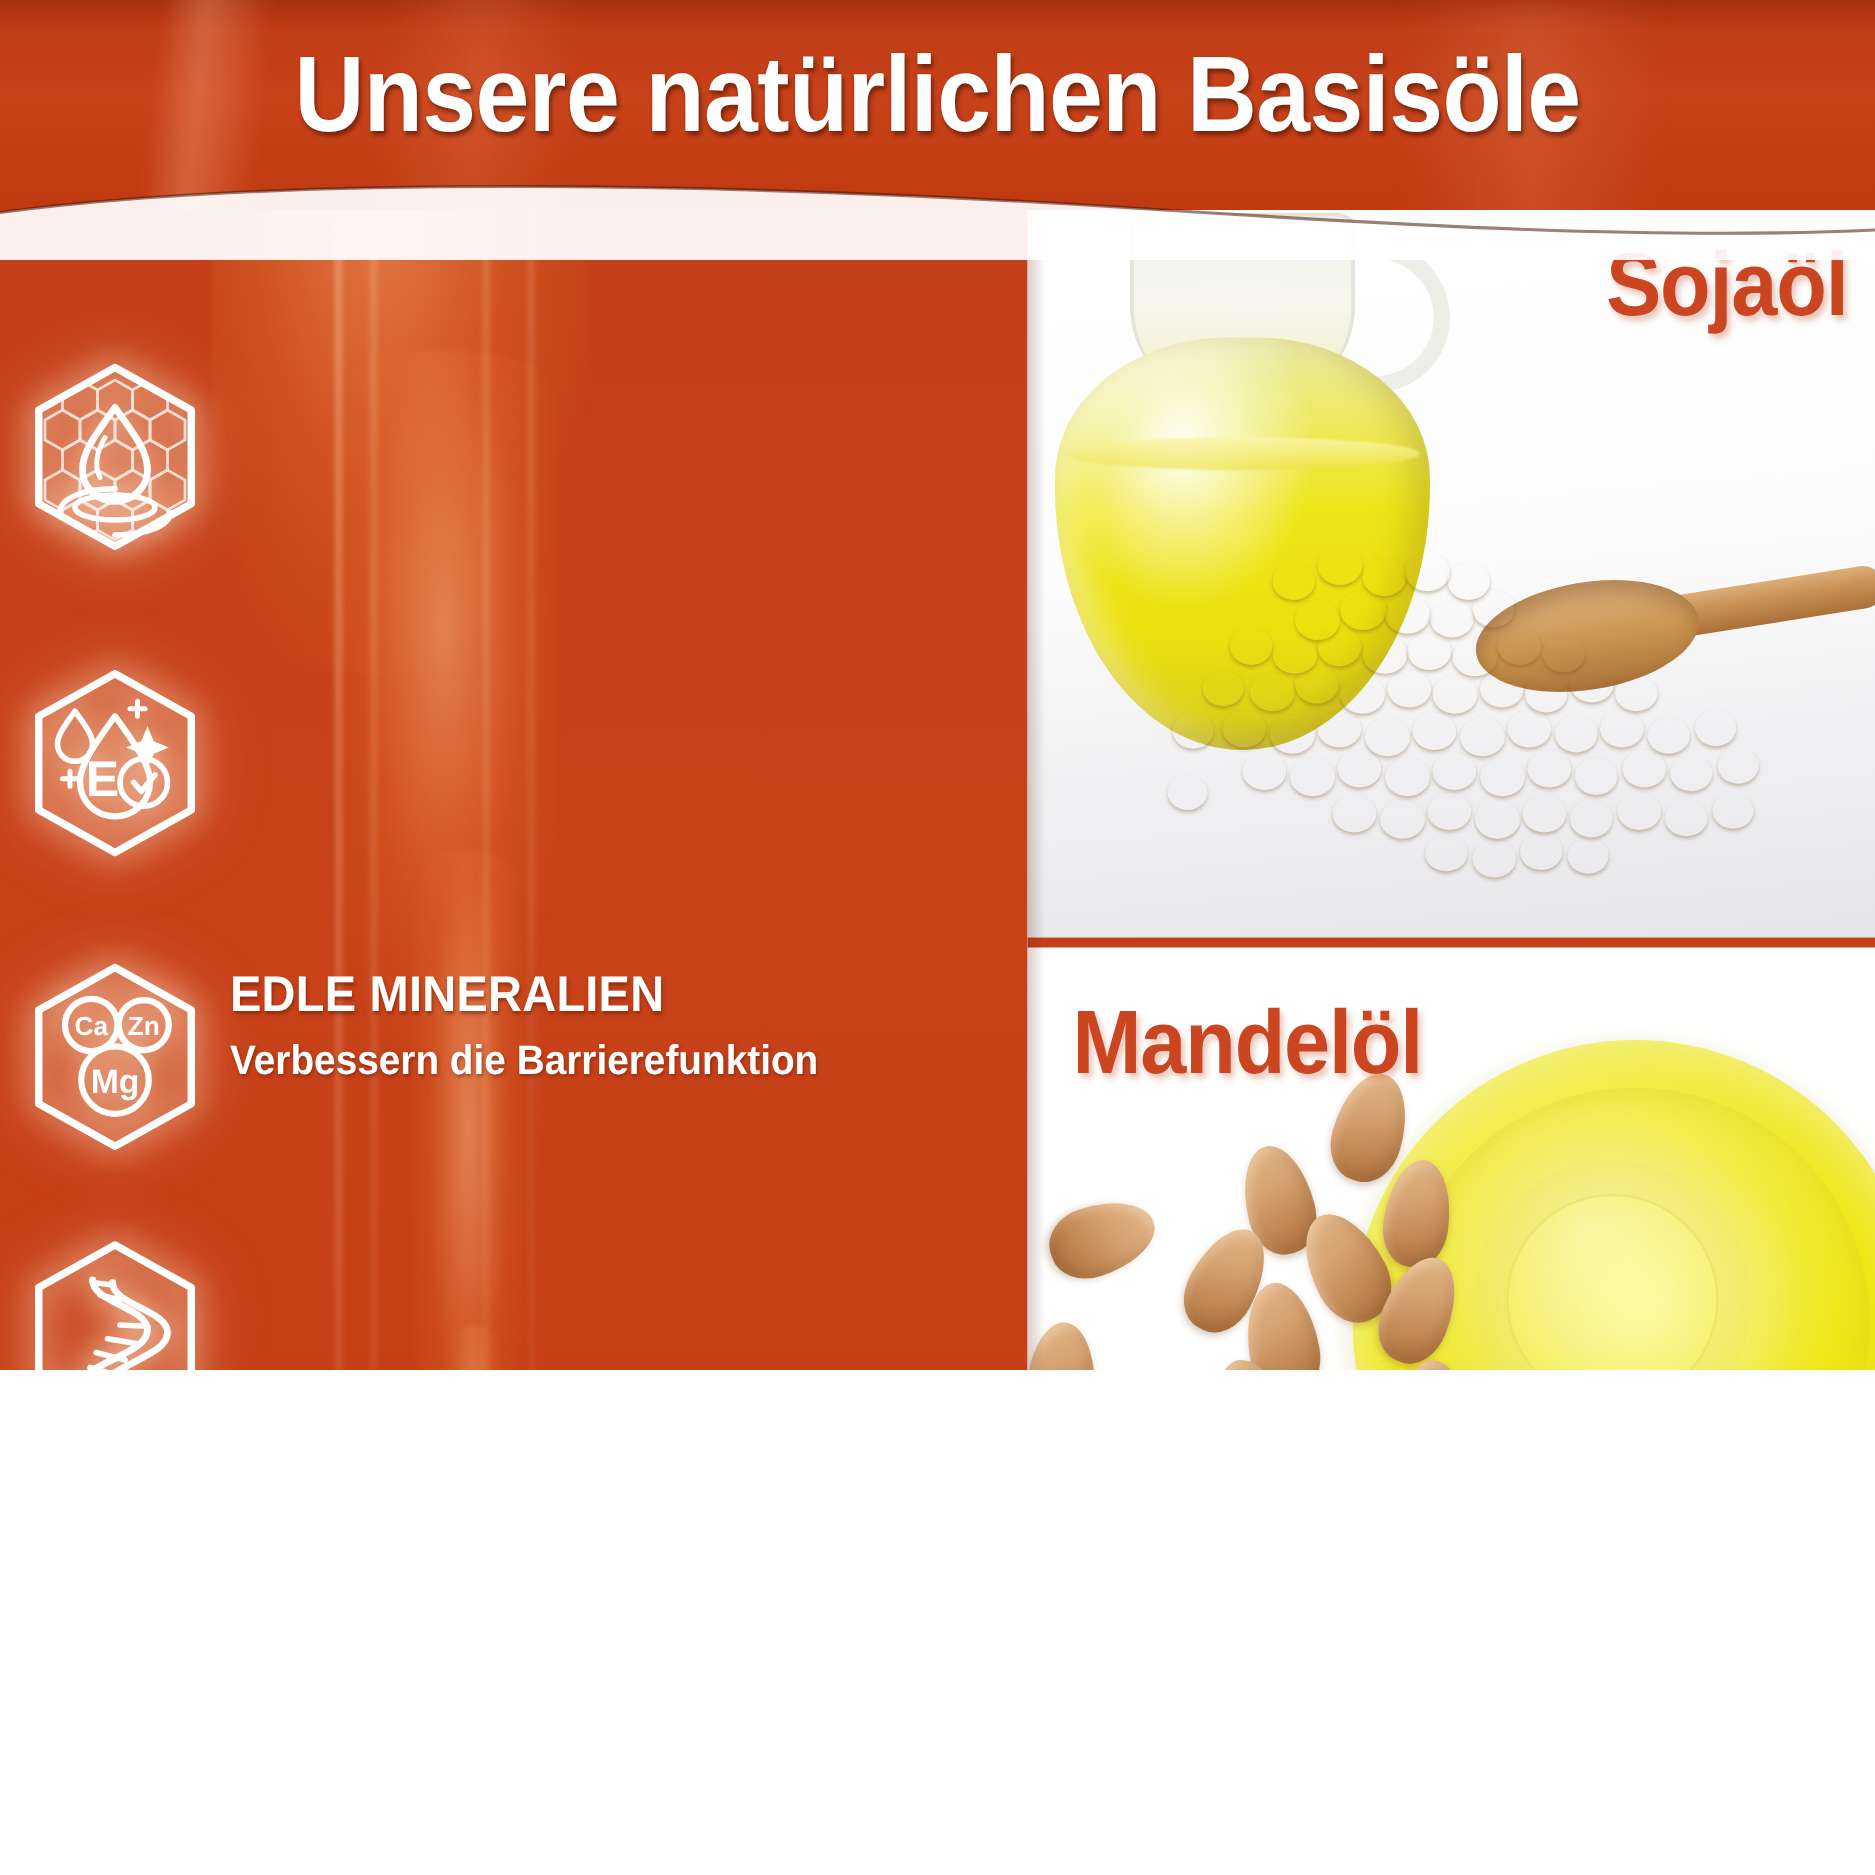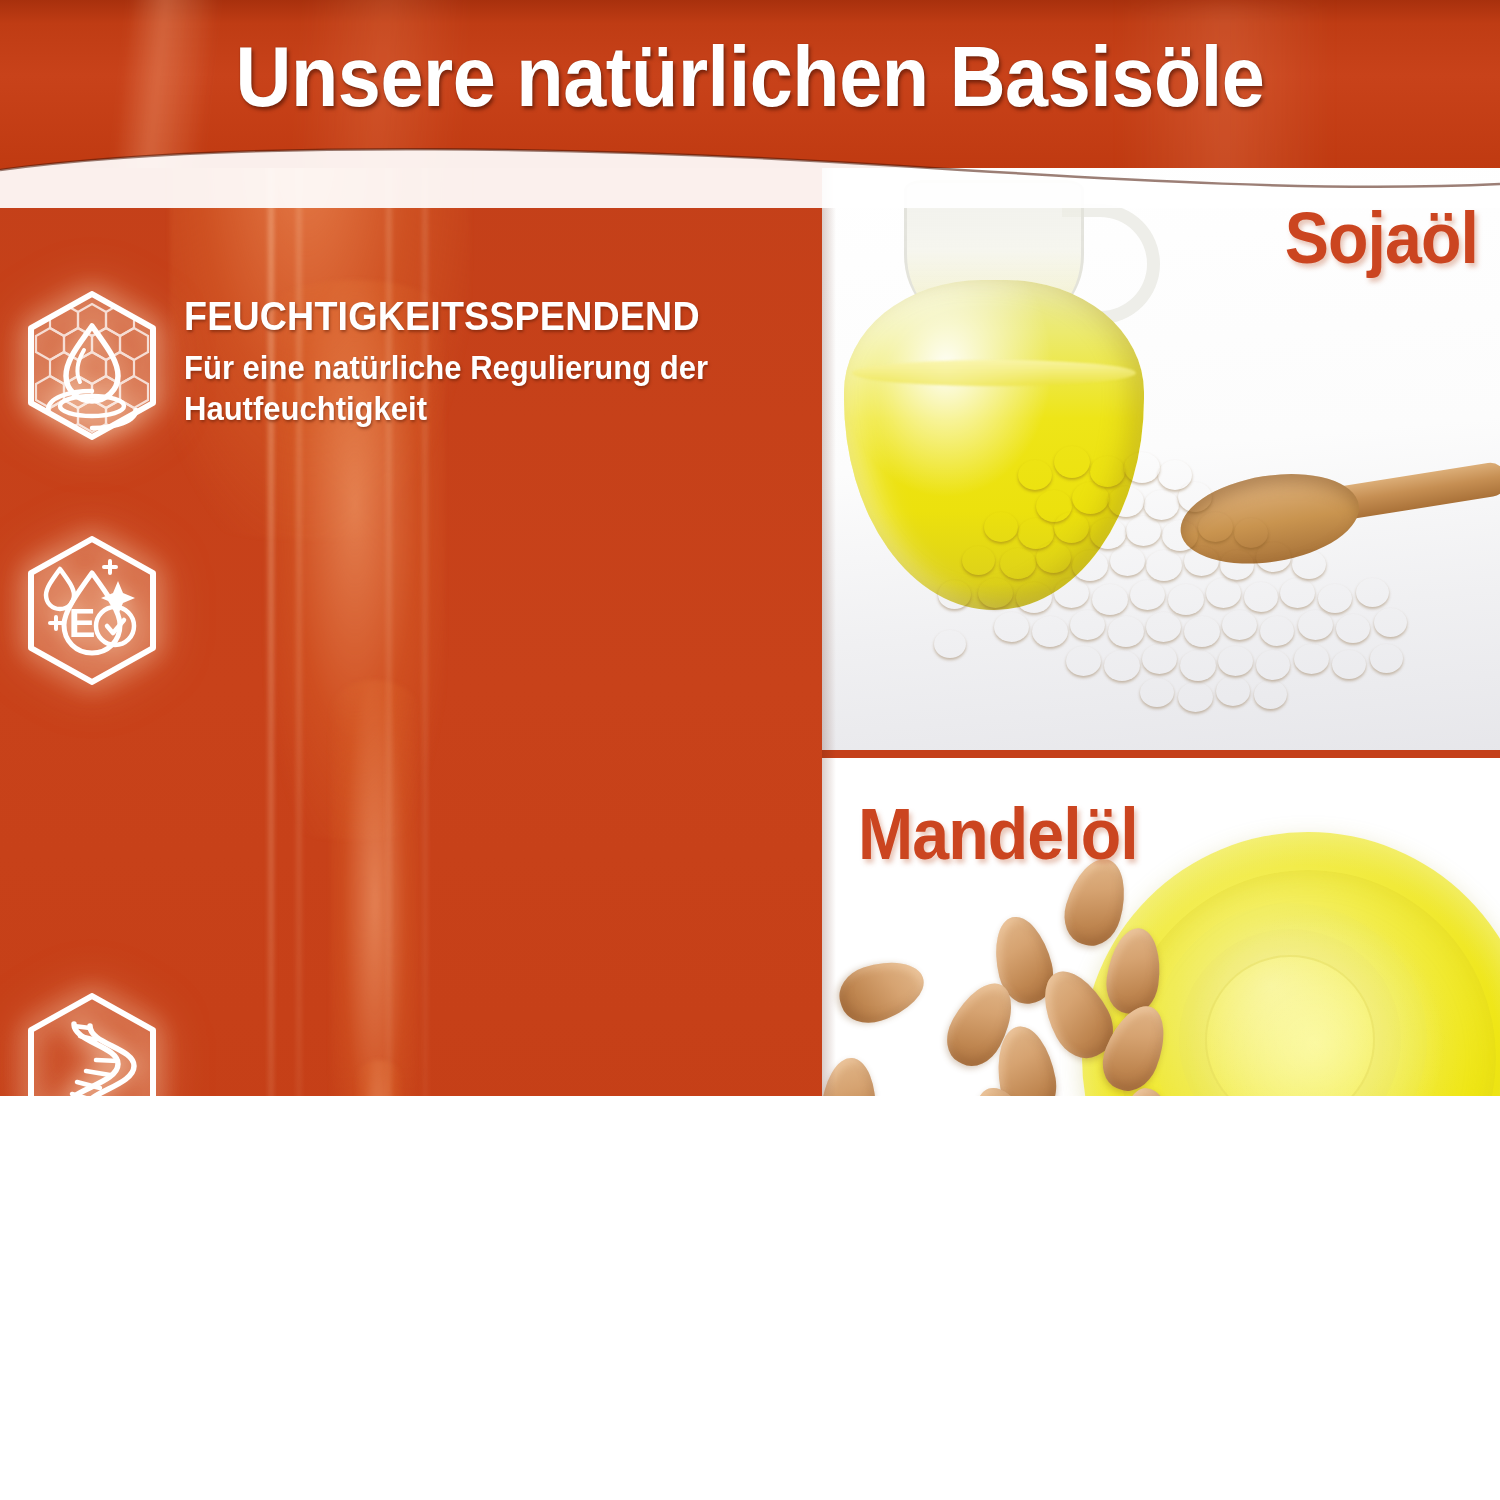--- a/index.html
+++ b/index.html
@@ -147,21 +147,21 @@
     line-height:1.26;
     max-width:690px;
   }
 
   
   .right-col {
     position:absolute; left:822px; top:150px; width:678px; height:1350px;
     background:#ffffff; z-index:3; overflow:hidden;
   }
   .right-card { position:absolute; left:0; width:678px; overflow:hidden; background:#fff; }
-  .card-soy    { top:10px;   height:600px; }
+  .card-soy    { top:0px;   height:600px; }
   .card-almond { top:608px; height:742px; }
   .card-div {
     position:absolute; left:0; top:600px; width:678px; height:8px;
     background:#c4401a; z-index:5;
   }
 
   .oil-label {
     position:absolute; z-index:6;
     font-size:72px; font-weight:700;
     color:#cb4520;
@@ -343,44 +343,57 @@
             </g>
           </g>
           <polygon points="70,6 131,40 131,115 70,149 9,115 9,40" fill="none" stroke="#ffffff" stroke-width="6" stroke-linejoin="round"></polygon>
           <path d="M70,38 C84,58 96,72 96,88 C96,102 84,113 70,113 C56,113 44,102 44,88 C44,72 56,58 70,38 Z" fill="none" stroke="#ffffff" stroke-width="5.5" stroke-linejoin="round"></path>
           <path d="M62,62 C55,74 53,84 58,94" fill="none" stroke="#ffffff" stroke-width="4" stroke-linecap="round"></path>
           <ellipse cx="70" cy="118" rx="32" ry="10" fill="none" stroke="#ffffff" stroke-width="4.5"></ellipse>
           <path d="M26,122 C26,110 46,103 70,103" fill="none" stroke="#ffffff" stroke-width="4.5" stroke-linecap="round"></path>
           <path d="M114,122 C114,133 94,140 70,140" fill="none" stroke="#ffffff" stroke-width="4.5" stroke-linecap="round"></path>
         </svg>
       </div>
-      <div class="feature-text">
-        <div class="f-title">FEUCHTIGKEITSSPENDEND</div>
-        <div class="f-sub">Für eine natürliche Regulierung der Hautfeuchtigkeit</div>
-      </div>
     </div>
 
     <div class="feature f1">
       <div class="hex-icon">
         <svg viewBox="0 0 140 155">
           <polygon points="70,6 131,40 131,115 70,149 9,115 9,40" fill="none" stroke="#ffffff" stroke-width="6" stroke-linejoin="round"></polygon>
           <path d="M38,36 C46,47 52,55 52,62 C52,70 46,76 38,76 C30,76 24,70 24,62 C24,55 30,47 38,36 Z" fill="none" stroke="#ffffff" stroke-width="4.5" stroke-linejoin="round"></path>
           <path d="M70,40 C86,62 98,79 98,92 C98,108 86,120 70,120 C54,120 42,108 42,92 C42,79 54,62 70,40 Z" fill="none" stroke="#ffffff" stroke-width="5" stroke-linejoin="round"></path>
           <text x="60" y="104" font-family="Liberation Sans, sans-serif" font-size="40" font-weight="700" fill="#ffffff" text-anchor="middle">E</text>
           <circle cx="93" cy="93" r="19" fill="none" stroke="#ffffff" stroke-width="4.5"></circle>
           <path d="M85,93 l6,7 l11,-13" fill="none" stroke="#ffffff" stroke-width="4.5" stroke-linecap="round" stroke-linejoin="round"></path>
           <path d="M96,48 l5,12 l12,5 l-12,5 l-5,12 l-5,-12 l-12,-5 l12,-5 Z" fill="#ffffff"></path>
           <g stroke="#ffffff" stroke-width="4" stroke-linecap="round">
             <path d="M82,34 h12 M88,28 v12"></path>
             <path d="M28,90 h12 M34,84 v12"></path>
           </g>
         </svg>
       </div>
     </div>
 
+    <div class="feature f2">
+      <div class="hex-icon">
+        <svg viewBox="0 0 140 155">
+          <polygon points="70,6 131,40 131,115 70,149 9,115 9,40" fill="none" stroke="#ffffff" stroke-width="6" stroke-linejoin="round"></polygon>
+          <circle cx="51" cy="52" r="21" fill="none" stroke="#ffffff" stroke-width="5"></circle>
+          <text x="51" y="60" font-family="Liberation Sans, sans-serif" font-size="21" font-weight="700" fill="#ffffff" text-anchor="middle">Ca</text>
+          <circle cx="93" cy="52" r="20" fill="none" stroke="#ffffff" stroke-width="5"></circle>
+          <text x="93" y="60" font-family="Liberation Sans, sans-serif" font-size="21" font-weight="700" fill="#ffffff" text-anchor="middle">Zn</text>
+          <circle cx="70" cy="96" r="27" fill="none" stroke="#ffffff" stroke-width="5"></circle>
+          <text x="70" y="106" font-family="Liberation Sans, sans-serif" font-size="27" font-weight="700" fill="#ffffff" text-anchor="middle">Mg</text>
+        </svg>
+      </div>
+      <div class="feature-text">
+        <div class="f-title">EDLE MINERALIEN</div>
+        <div class="f-sub">Verbessern die Barrierefunktion</div>
+      </div>
+    </div>
 
     <div class="feature f3">
       <div class="hex-icon">
         <svg viewBox="0 0 140 155">
           <polygon points="70,6 131,40 131,115 70,149 9,115 9,40" fill="none" stroke="#ffffff" stroke-width="6" stroke-linejoin="round"></polygon>
           <g fill="none" stroke="#ffffff" stroke-width="5.5" stroke-linecap="round">
             <path d="M44,118 C44,100 96,94 96,74 C96,56 52,52 52,34"></path>
             <path d="M62,120 C62,102 112,96 112,76 C112,58 68,54 68,36"></path>
           </g>
           <g stroke="#ffffff" stroke-width="4.5" stroke-linecap="round">

